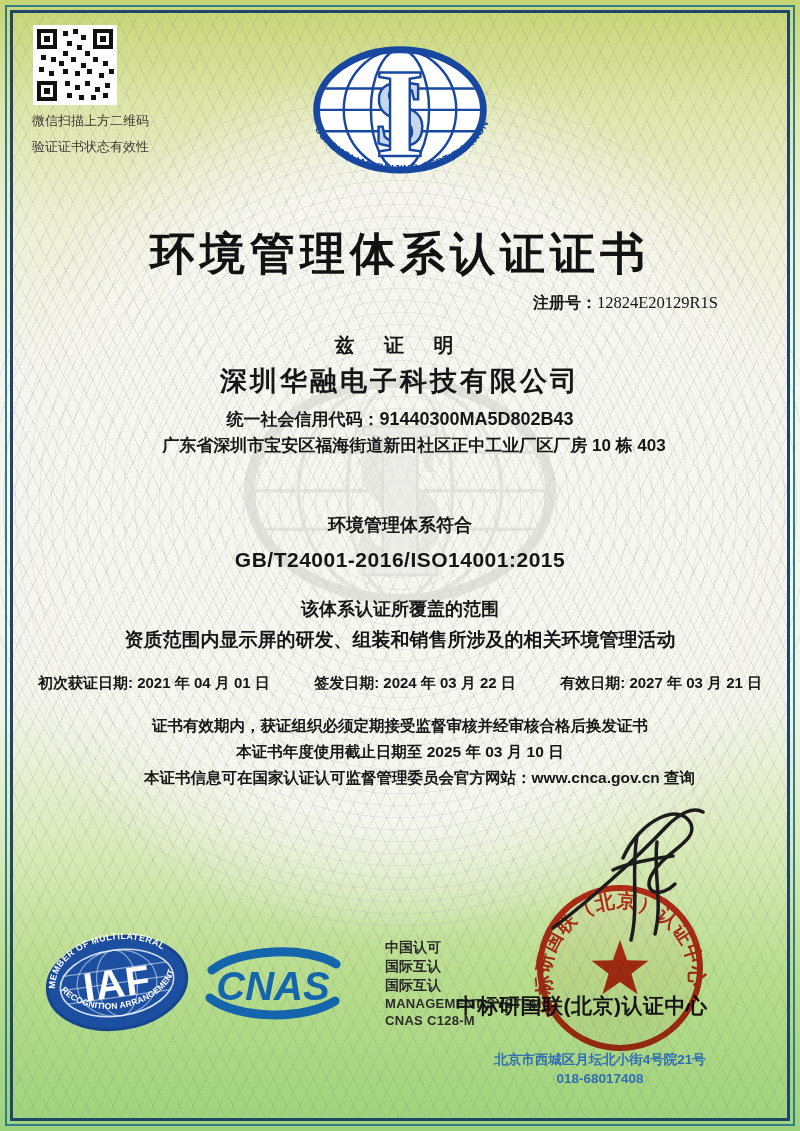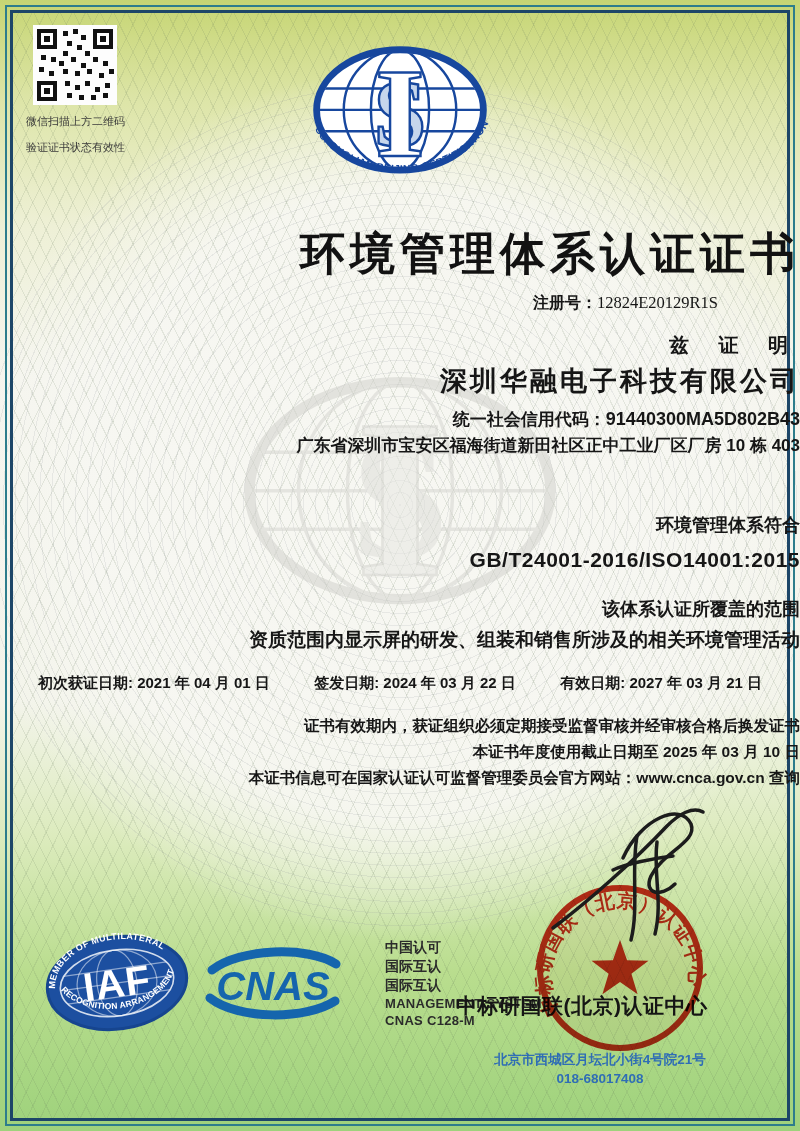--- a/index.html
+++ b/index.html
@@ -14,24 +14,24 @@
   .hatch { position:absolute; inset:12px; pointer-events:none;
     background:
       repeating-linear-gradient(64deg, rgba(100,120,90,.14) 0 1px, transparent 1px 12px),
       repeating-linear-gradient(-64deg, rgba(100,120,90,.14) 0 1px, transparent 1px 12px); }
   .rings { position:absolute; left:-30px; top:75px; width:860px; height:860px; border-radius:50%; pointer-events:none;
     background:repeating-radial-gradient(circle at center, rgba(135,140,148,.14) 0 1px, transparent 1px 12px); }
   .frame-outer { position:absolute; inset:5px;  border:2px solid #2d7d8c; pointer-events:none; }
   .frame-inner { position:absolute; inset:10px; border:3px solid #1d4668; pointer-events:none; }
 
   .abs { position:absolute; }
-  .ctr { left:0; right:0; text-align:right; }
+  .ctr { left:0; right:0; text-align:center; }
 
   .qr-wrap   { left:33px; top:25px; }
-  .qr-text   { left:26px; top:108px; width:150px; font-size:11px; color:#3a3a3a; line-height:26px; }
+  .qr-text   { left:32px; top:108px; width:150px; font-size:13px; color:#3a3a3a; line-height:26px; }
 
   .logo      { left:303px; top:42px; }
   .watermark { left:225px; top:350px; opacity:.55; }
 
   .title     { top:224px; font-size:45px; font-weight:700; letter-spacing:5px; color:#121212; }
   .reg       { top:293px; right:82px; font-size:16px; }
   .reg .lbl  { font-weight:700; }
   .reg .val  { font-family:"Liberation Serif","DejaVu Serif",serif; font-size:16.5px; }
 
   .certify   { top:332px; font-size:20px; font-weight:700; letter-spacing:12px; }

